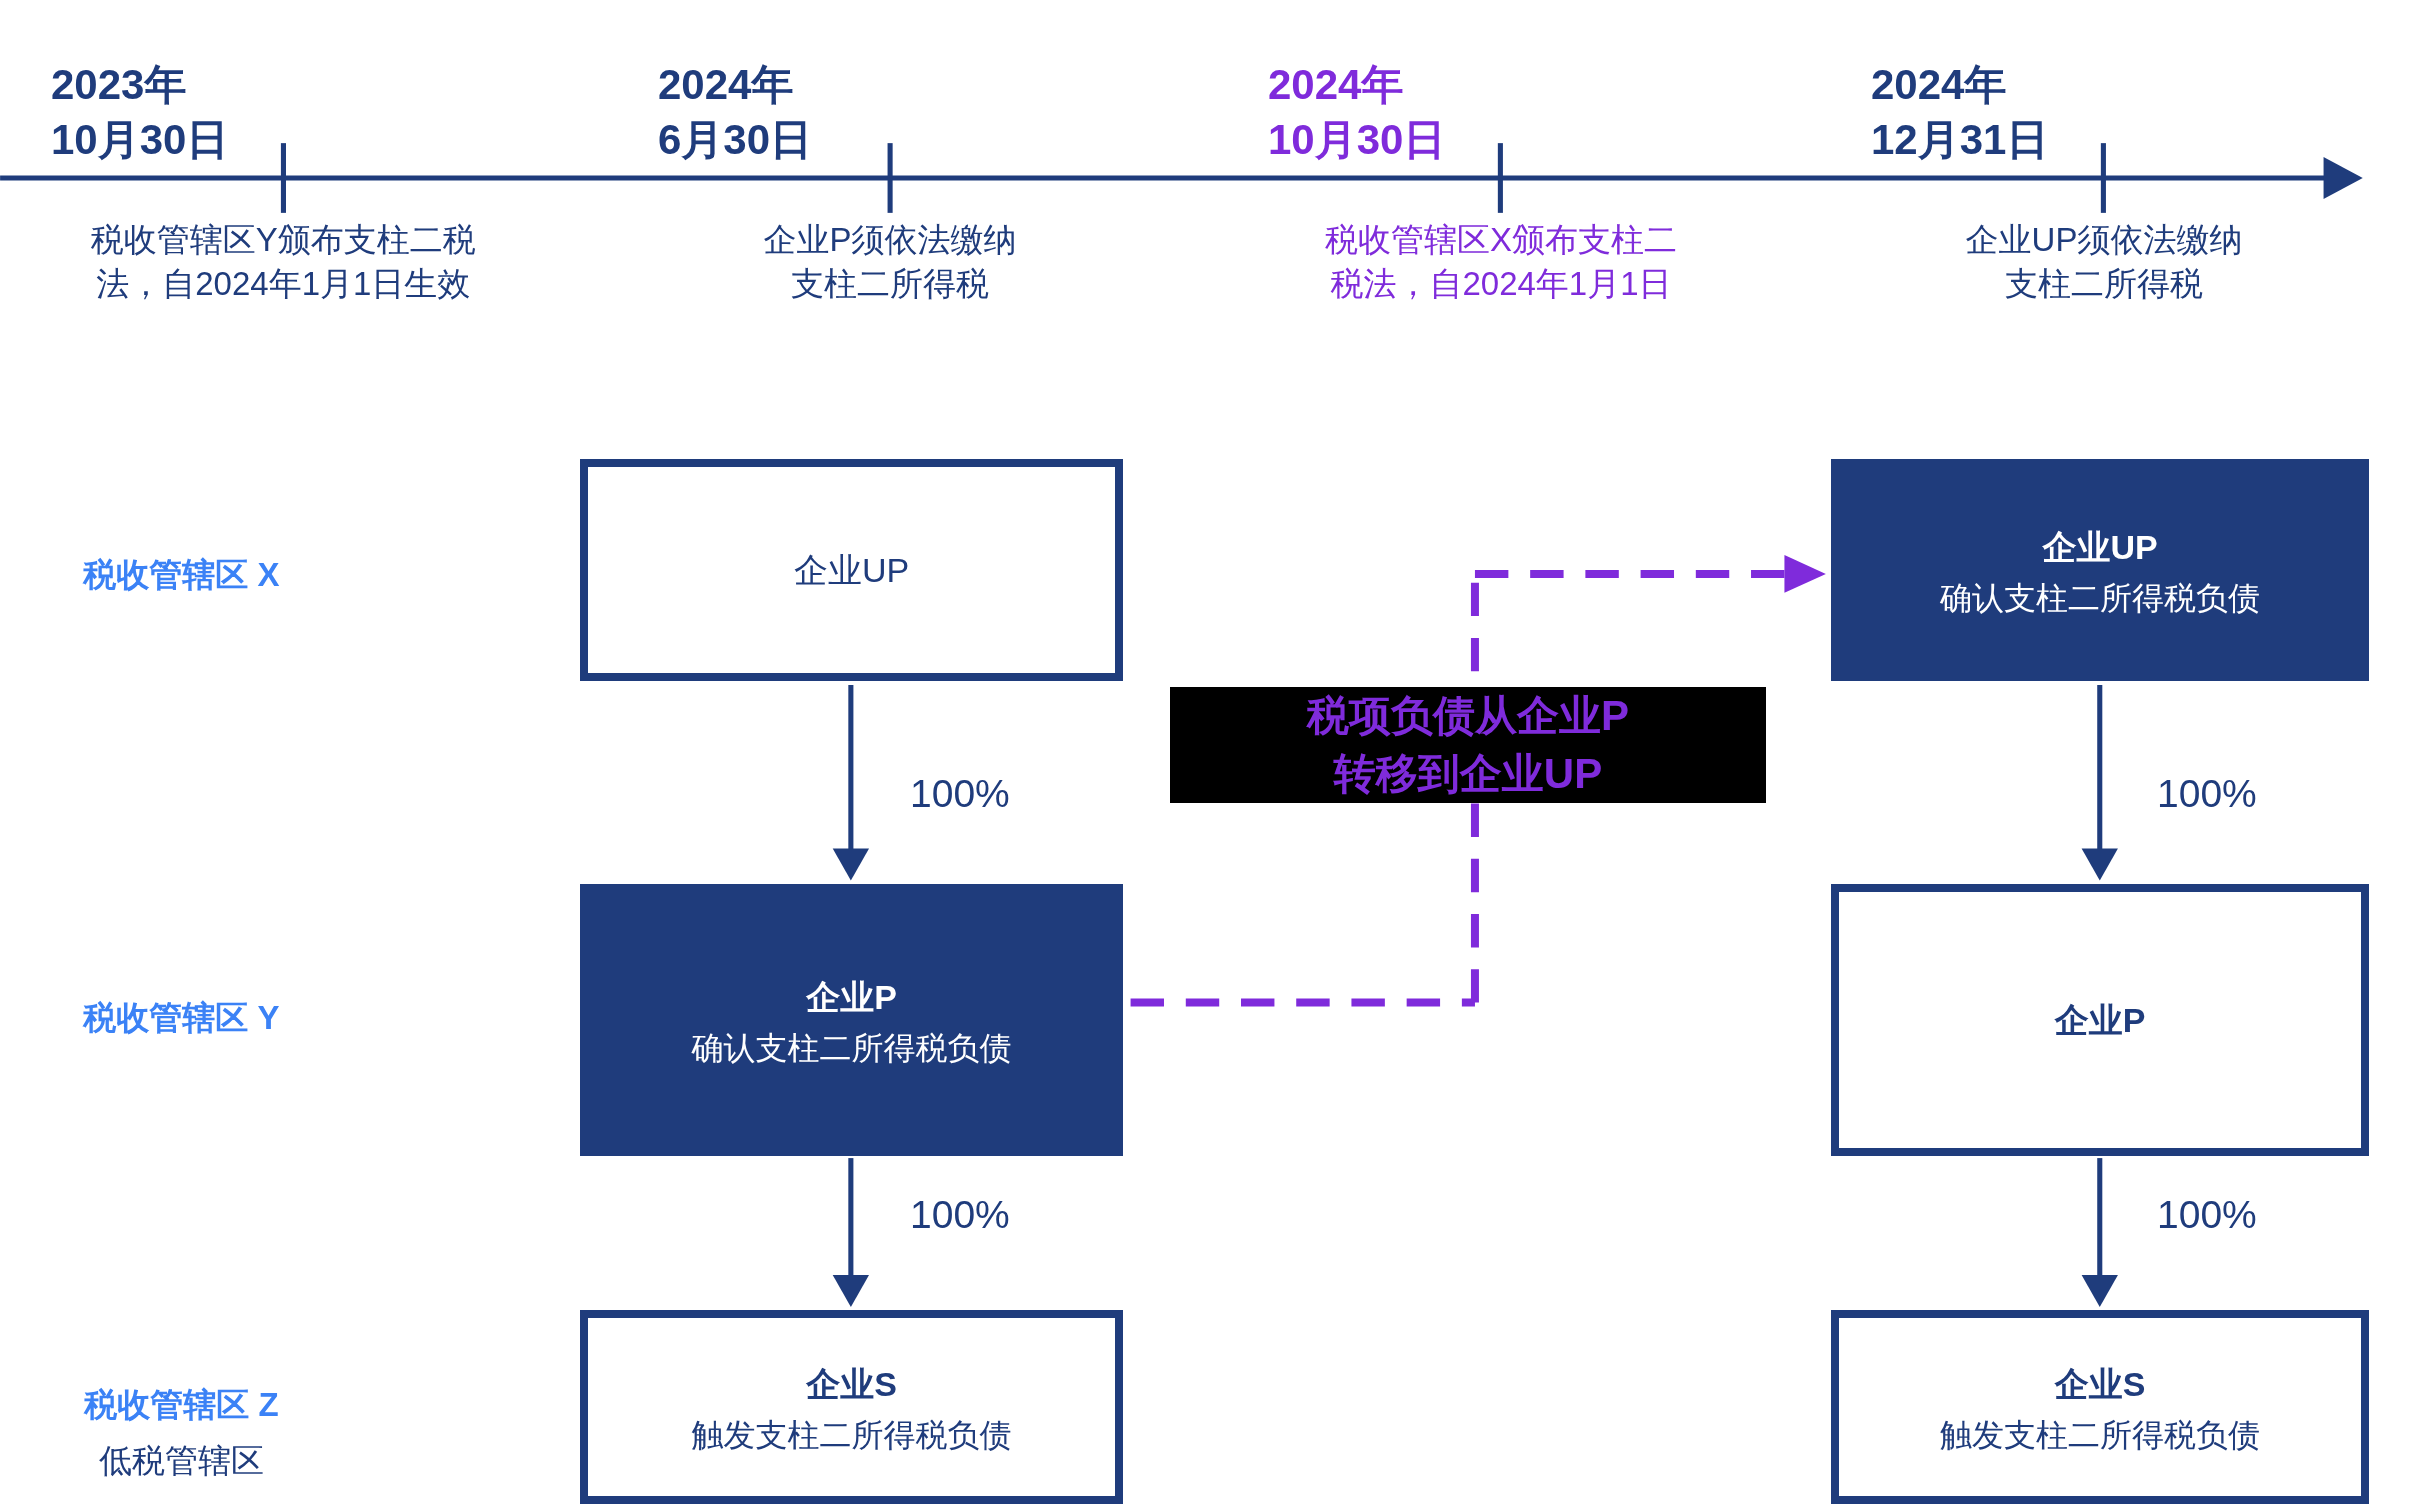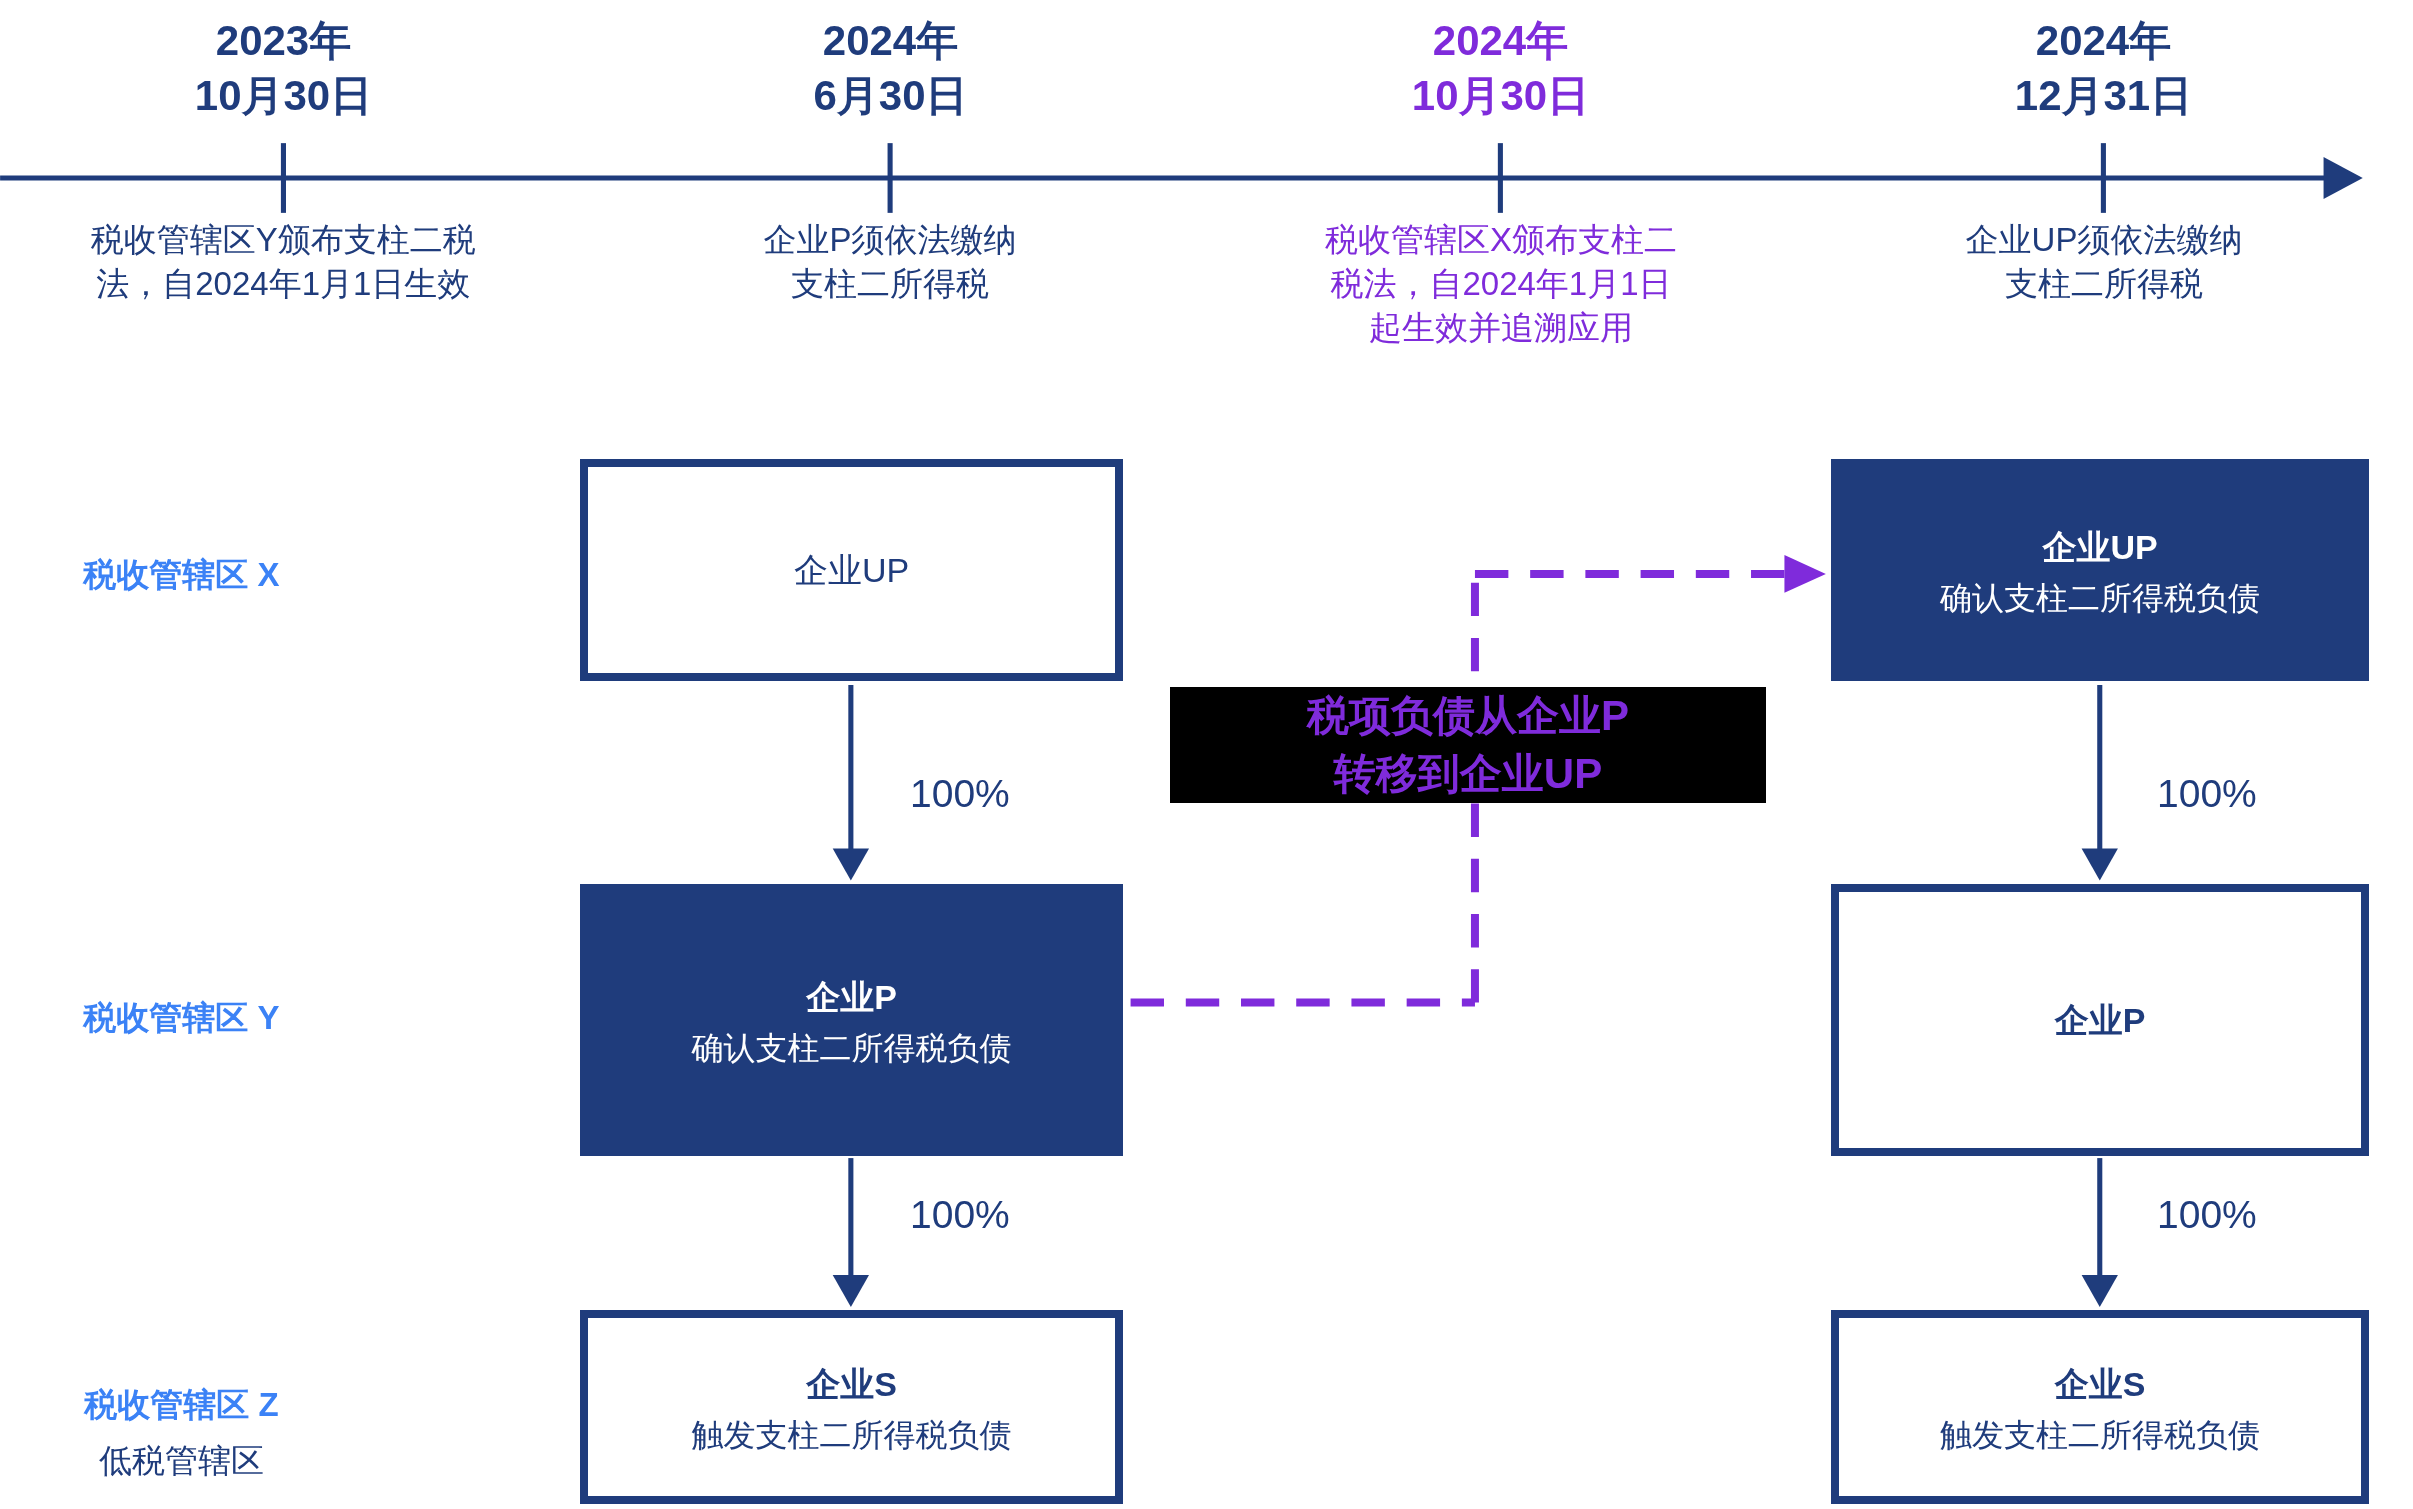--- a/index.html
+++ b/index.html
@@ -2,21 +2,21 @@
 <html style="font-size:11.6px"><head>
 <meta charset="utf-8">
 <style>
   html,body{margin:0;padding:0;background:#ffffff;}
   body{font-family:"Liberation Sans",sans-serif;}
   #canvas{position:relative;width:2413px;height:1509px;background:#ffffff;overflow:hidden;}
   .abs{position:absolute;}
   svg.layer{position:absolute;left:0;top:0;width:2413px;height:1509px;}
 
   
-  .date-block{width:465px;text-align:center;font-weight:700;font-size:42px;line-height:55px;color:#1F3C7C;}
+  .date-block{width:465px;font-weight:700;font-size:42px;line-height:55px;color:#1F3C7C;margin-top:44px;}
   .date-block.highlight{color:#7F2BDB;}
 
   
   .desc-block{width:552px;text-align:center;font-weight:500;font-size:33px;line-height:44px;color:#1F3C7C;}
   .desc-block.highlight{color:#7F2BDB;}
 
   
   .row-label{width:312px;text-align:center;font-weight:700;font-size:33px;line-height:47px;color:#3b82f6;}
   .row-sublabel{width:312px;text-align:center;font-weight:400;font-size:33px;line-height:42px;color:#1F3C7C;}
 
@@ -87,21 +87,20 @@
     <div>税收管辖区Y颁布支柱二税</div>
     <div>法，自2024年1月1日生效</div>
   </div>
   <div class="abs desc-block" style="left:614px;top:218px;">
     <div>企业P须依法缴纳</div>
     <div>支柱二所得税</div>
   </div>
   <div class="abs desc-block highlight" style="left:1225px;top:218px;">
     <div>税收管辖区X颁布支柱二</div>
     <div>税法，自2024年1月1日</div>
-    <div>起生效并追溯应用</div>
   </div>
   <div class="abs desc-block" style="left:1828px;top:218px;">
     <div>企业UP须依法缴纳</div>
     <div>支柱二所得税</div>
   </div>
 
   <div class="abs row-label" style="left:25.4px;top:551px;">税收管辖区 X</div>
   <div class="abs row-label" style="left:25.4px;top:1381px;">税收管辖区 Z</div>
   <div class="abs row-label" style="left:25.4px;top:994px;">税收管辖区 Y</div>
   <div class="abs row-sublabel" style="left:25.4px;top:1440px;">低税管辖区</div>

